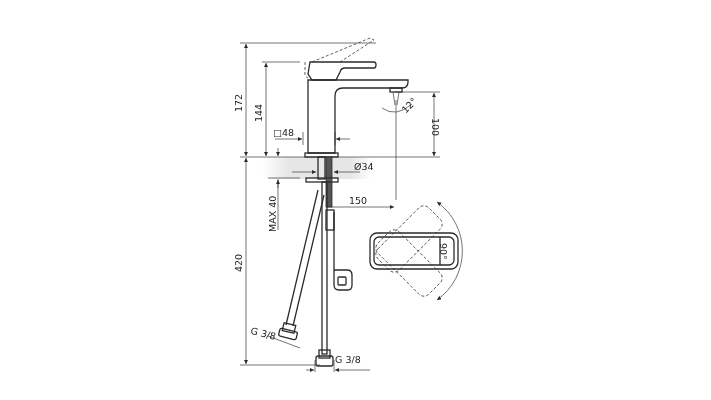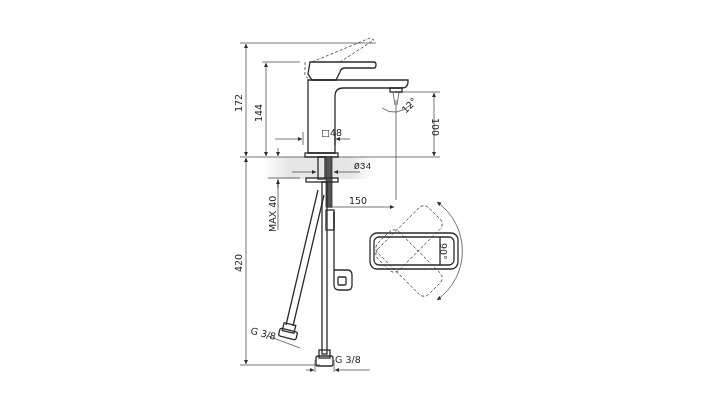--- a/index.html
+++ b/index.html
@@ -110,19 +110,19 @@
     </g>
     <path class="thin" d="M437,202 A60,60 0 0 1 437,300" marker-start="url(#ar)" marker-end="url(#ar)"></path>
   </g>
 </svg>
 
 <div class="lbl rot" style="left:234px; top:112px;">172</div>
 <div class="lbl rot" style="left:254px; top:122px;">144</div>
 <div class="lbl rot" style="left:234px; top:272px;">420</div>
 <div class="lbl rot" style="left:268px; top:232px;">MAX 40</div>
 <div class="lbl" style="left:424px; top:118px; transform-origin:0 0; transform: rotate(90deg) translateX(0); left:440px;">100</div>
-<div class="lbl" style="left:273px; top:128px;margin-left:48px;">□48</div>
-<div class="lbl" style="left:354px; top:162px;font-family:Liberation Mono, monospace;">Ø34</div>
+<div class="lbl" style="left:273px; top:128px;">□48</div>
+<div class="lbl" style="left:354px; top:162px;">Ø34</div>
 <div class="lbl" style="left:349px; top:196px;">150</div>
 <div class="lbl" style="left:400px; top:94px; transform-origin:0 0; transform: rotate(-45deg); top:108px;">12°</div>
 <div class="lbl" style="left:448px; top:243px; transform-origin:0 0; transform: rotate(90deg);">90°</div>
 <div class="lbl" style="left:252px; top:326px; transform-origin:0 0; transform: rotate(14deg);">G 3/8</div>
 <div class="lbl" style="left:335px; top:355px;">G 3/8</div>
 
 </body></html>

